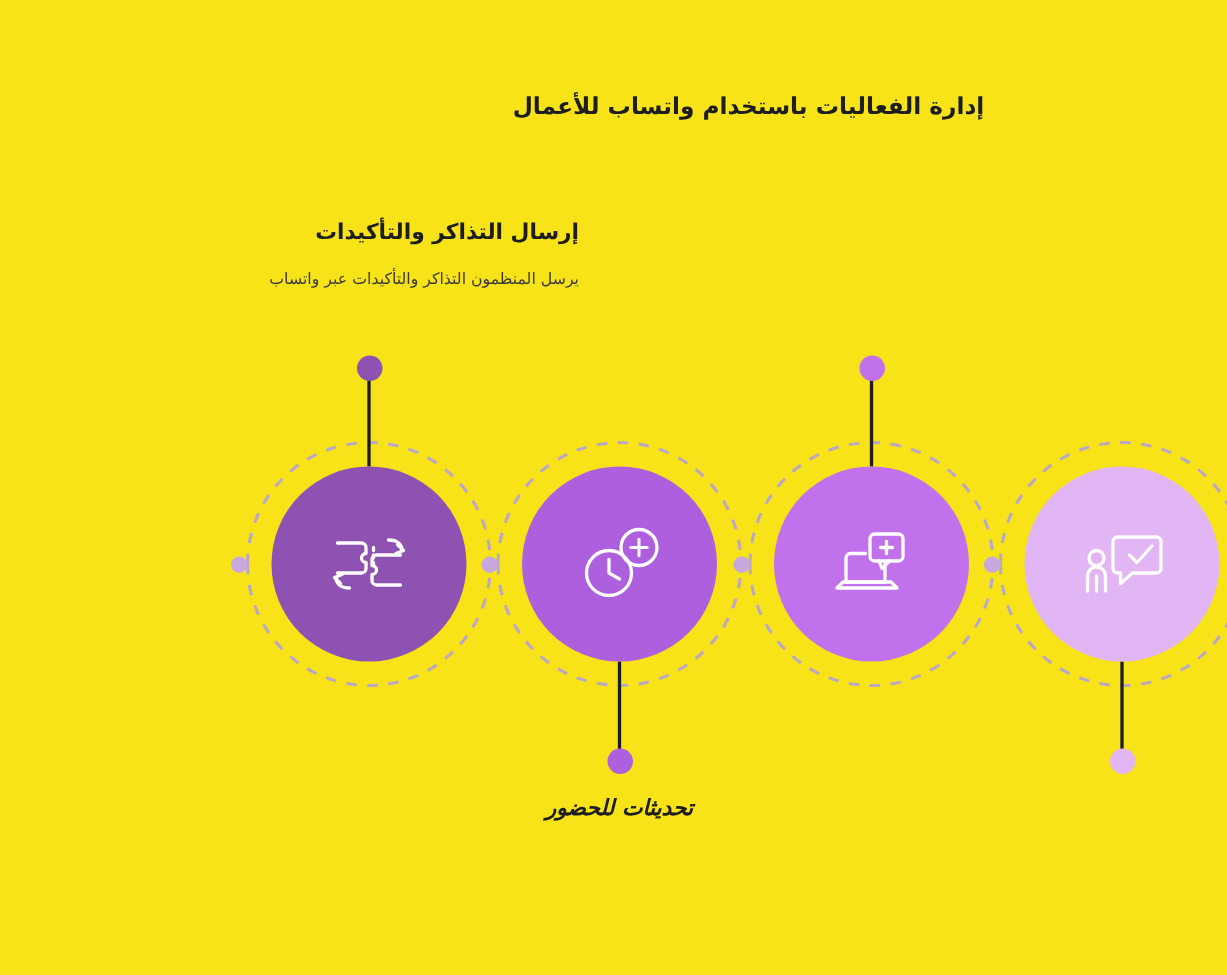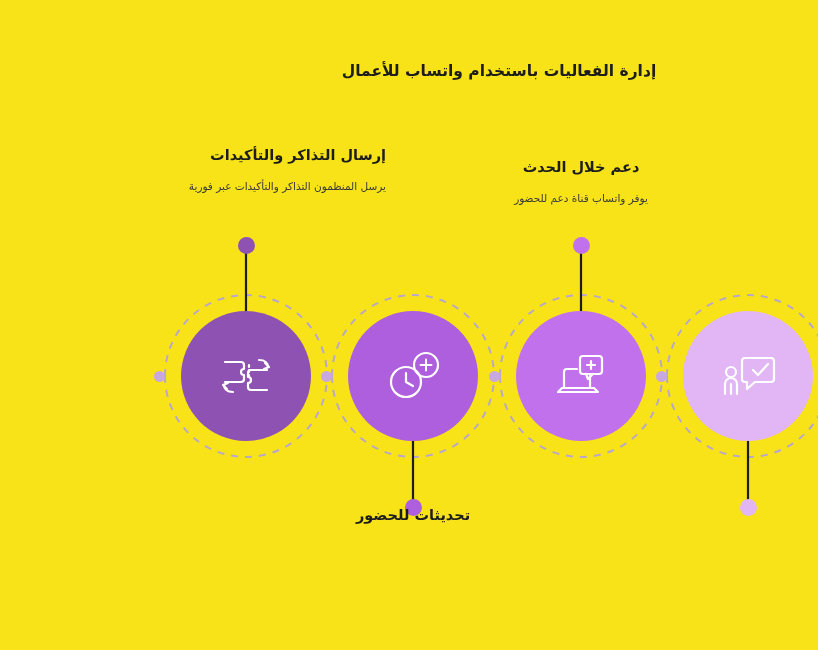--- a/index.html
+++ b/index.html
@@ -178,26 +178,22 @@
     </span>
   </div>
 
   <div class="lead-dot" style="left:148px; top:219px; background:#8e52b2;"></div>
   <div class="lead-dot" style="left:315px; top:481px; background:#ad5fdd;"></div>
   <div class="lead-dot" style="left:483px; top:219px; background:#c271ec;"></div>
   <div class="lead-dot" style="left:650px; top:481px; background:#e2b6f5;"></div>
 
   <div class="label-block lb-top" style="left:16px; top:128px; width:280px;text-align:right;">
     <div class="label-title">إرسال التذاكر والتأكيدات</div>
-    <div class="label-desc">يرسل المنظمون التذاكر والتأكيدات عبر فورية</div>
+    <div class="label-desc">يرسل المنظمون التذاكر والتأكيدات عبر واتساب</div>
   </div>
 
-  <div class="label-block lb-bottom" style="left:183px; top:488px; width:280px;">
+  <div class="label-block lb-bottom" style="left:183px; top:512px; width:280px;font-style:italic;">
     <div class="label-title">تحديثات للحضور</div>
   </div>
 
-  <div class="label-block lb-top" style="left:351px; top:140px; width:280px;">
-    <div class="label-title">دعم خلال الحدث</div>
-    <div class="label-desc">يوفر واتساب قناة دعم للحضور</div>
-  </div>
 
 
 </div>
 
 </body></html>

